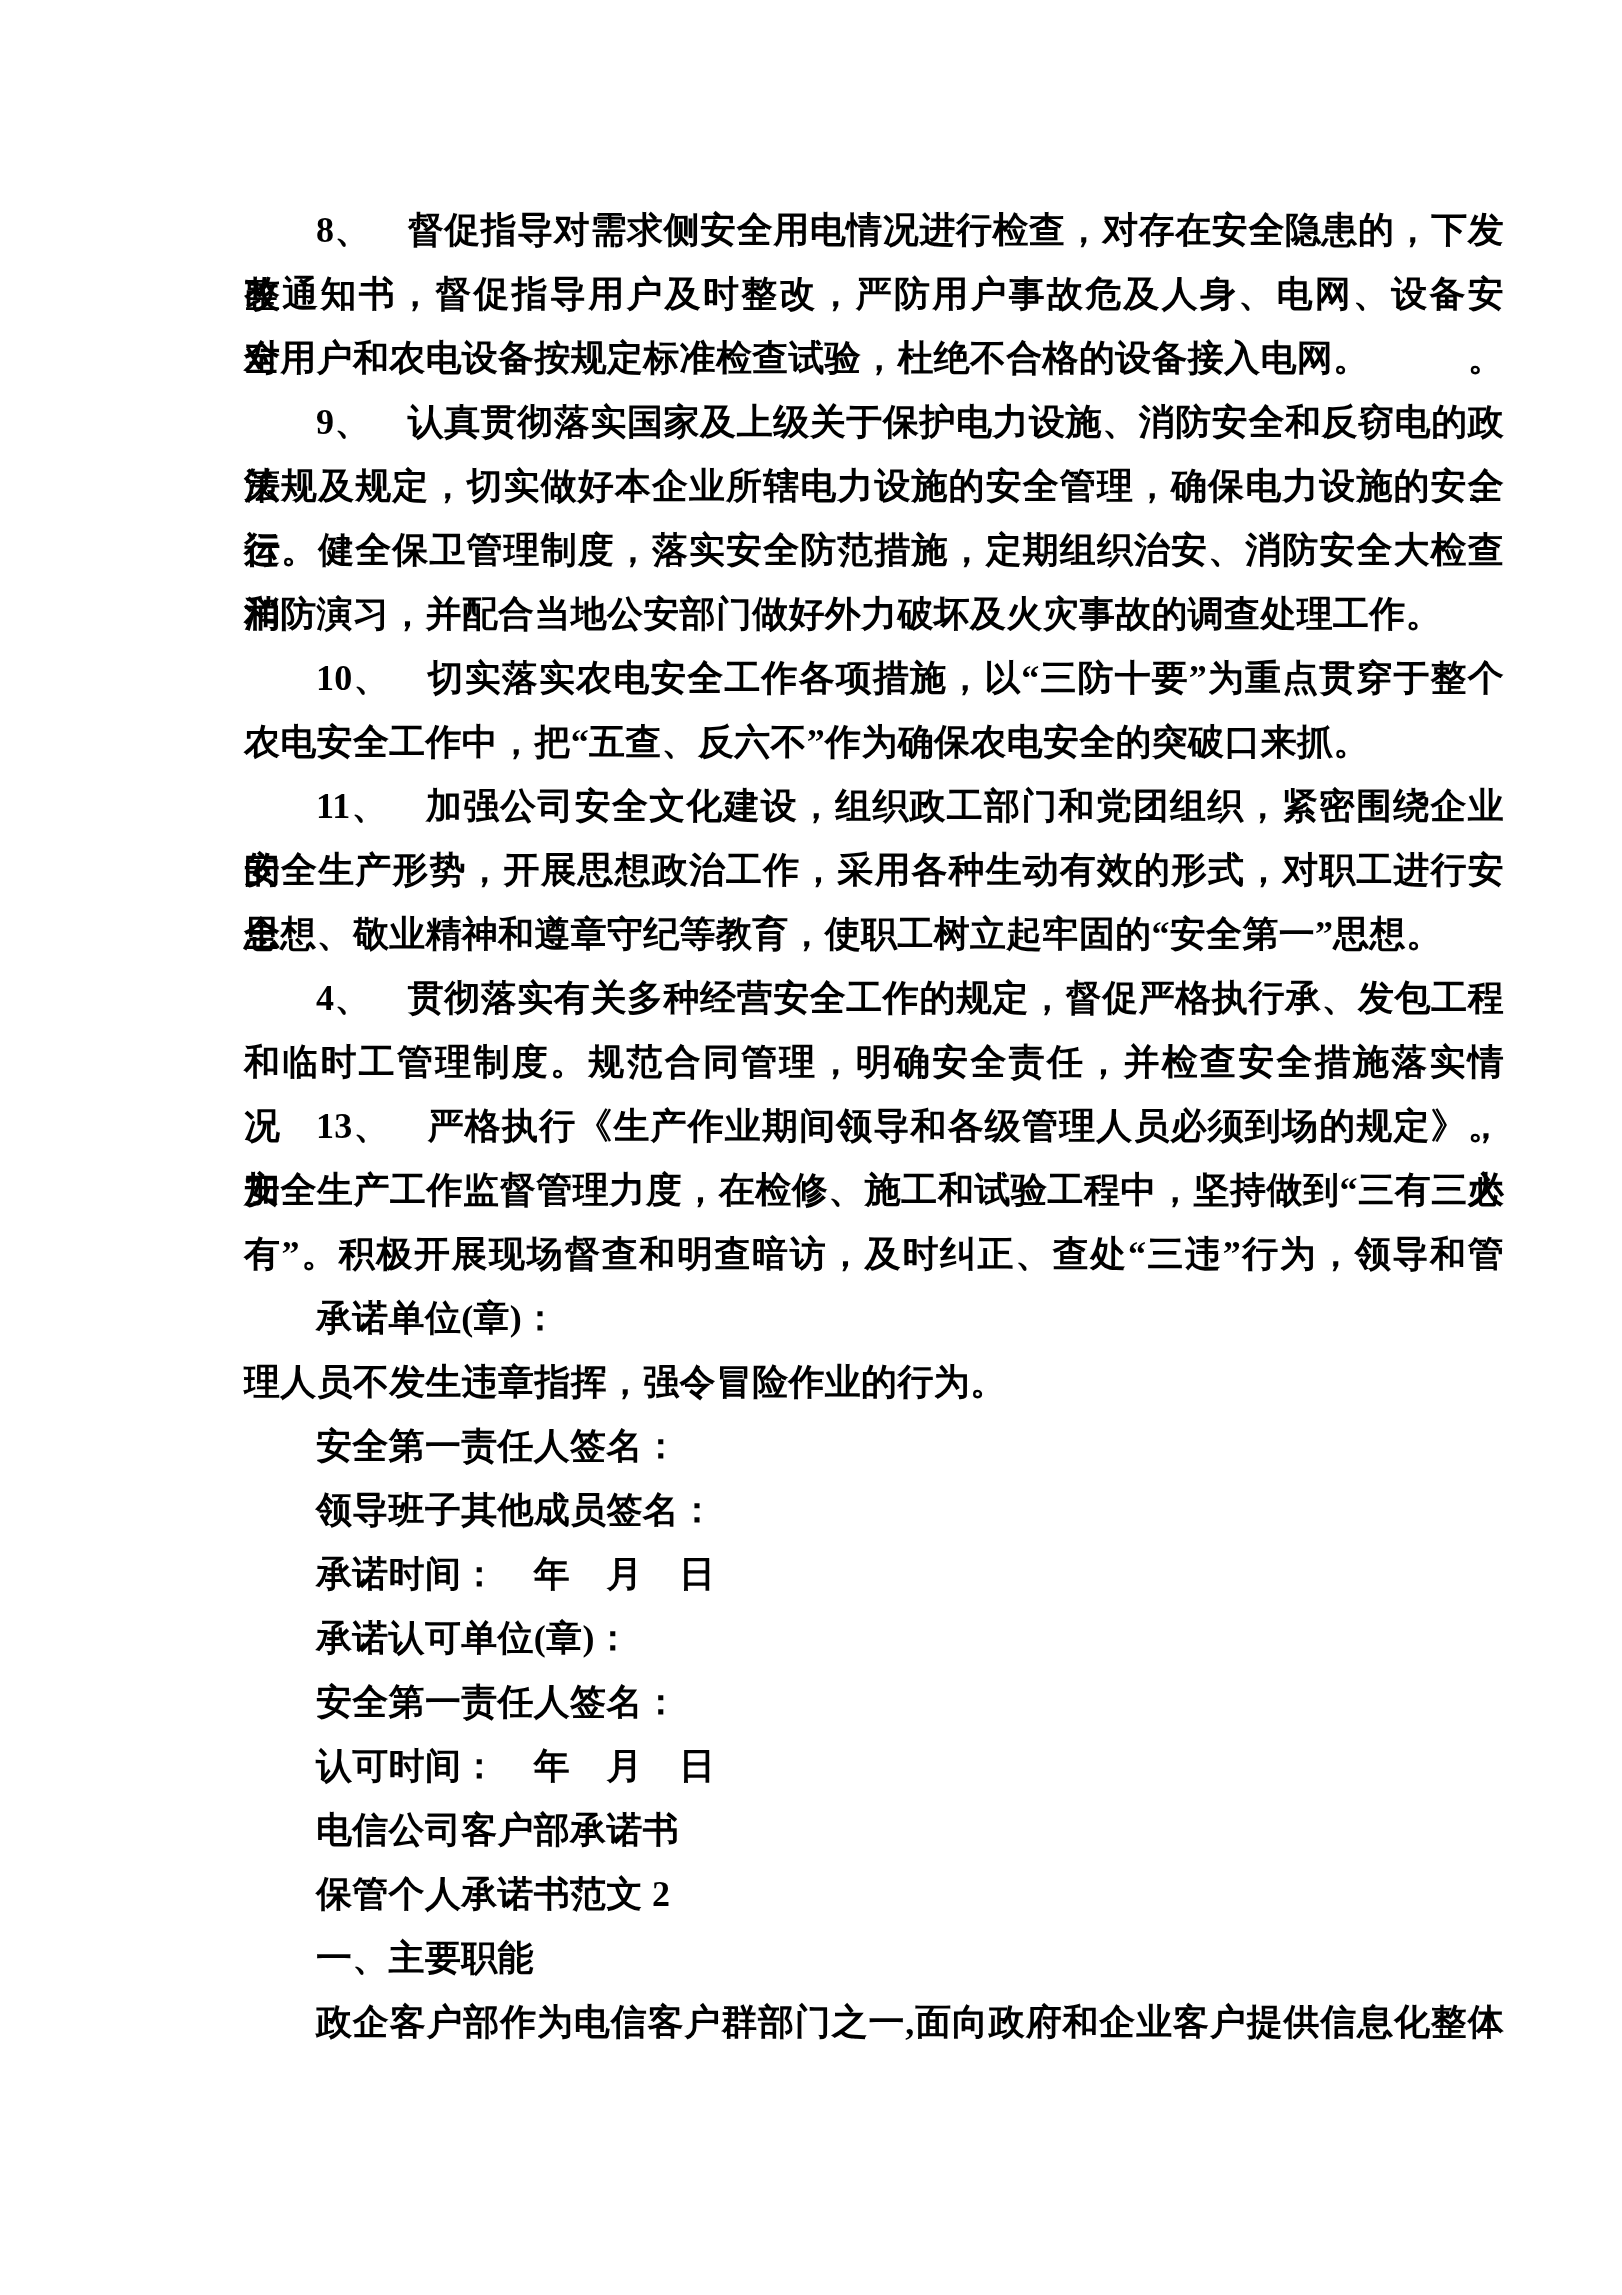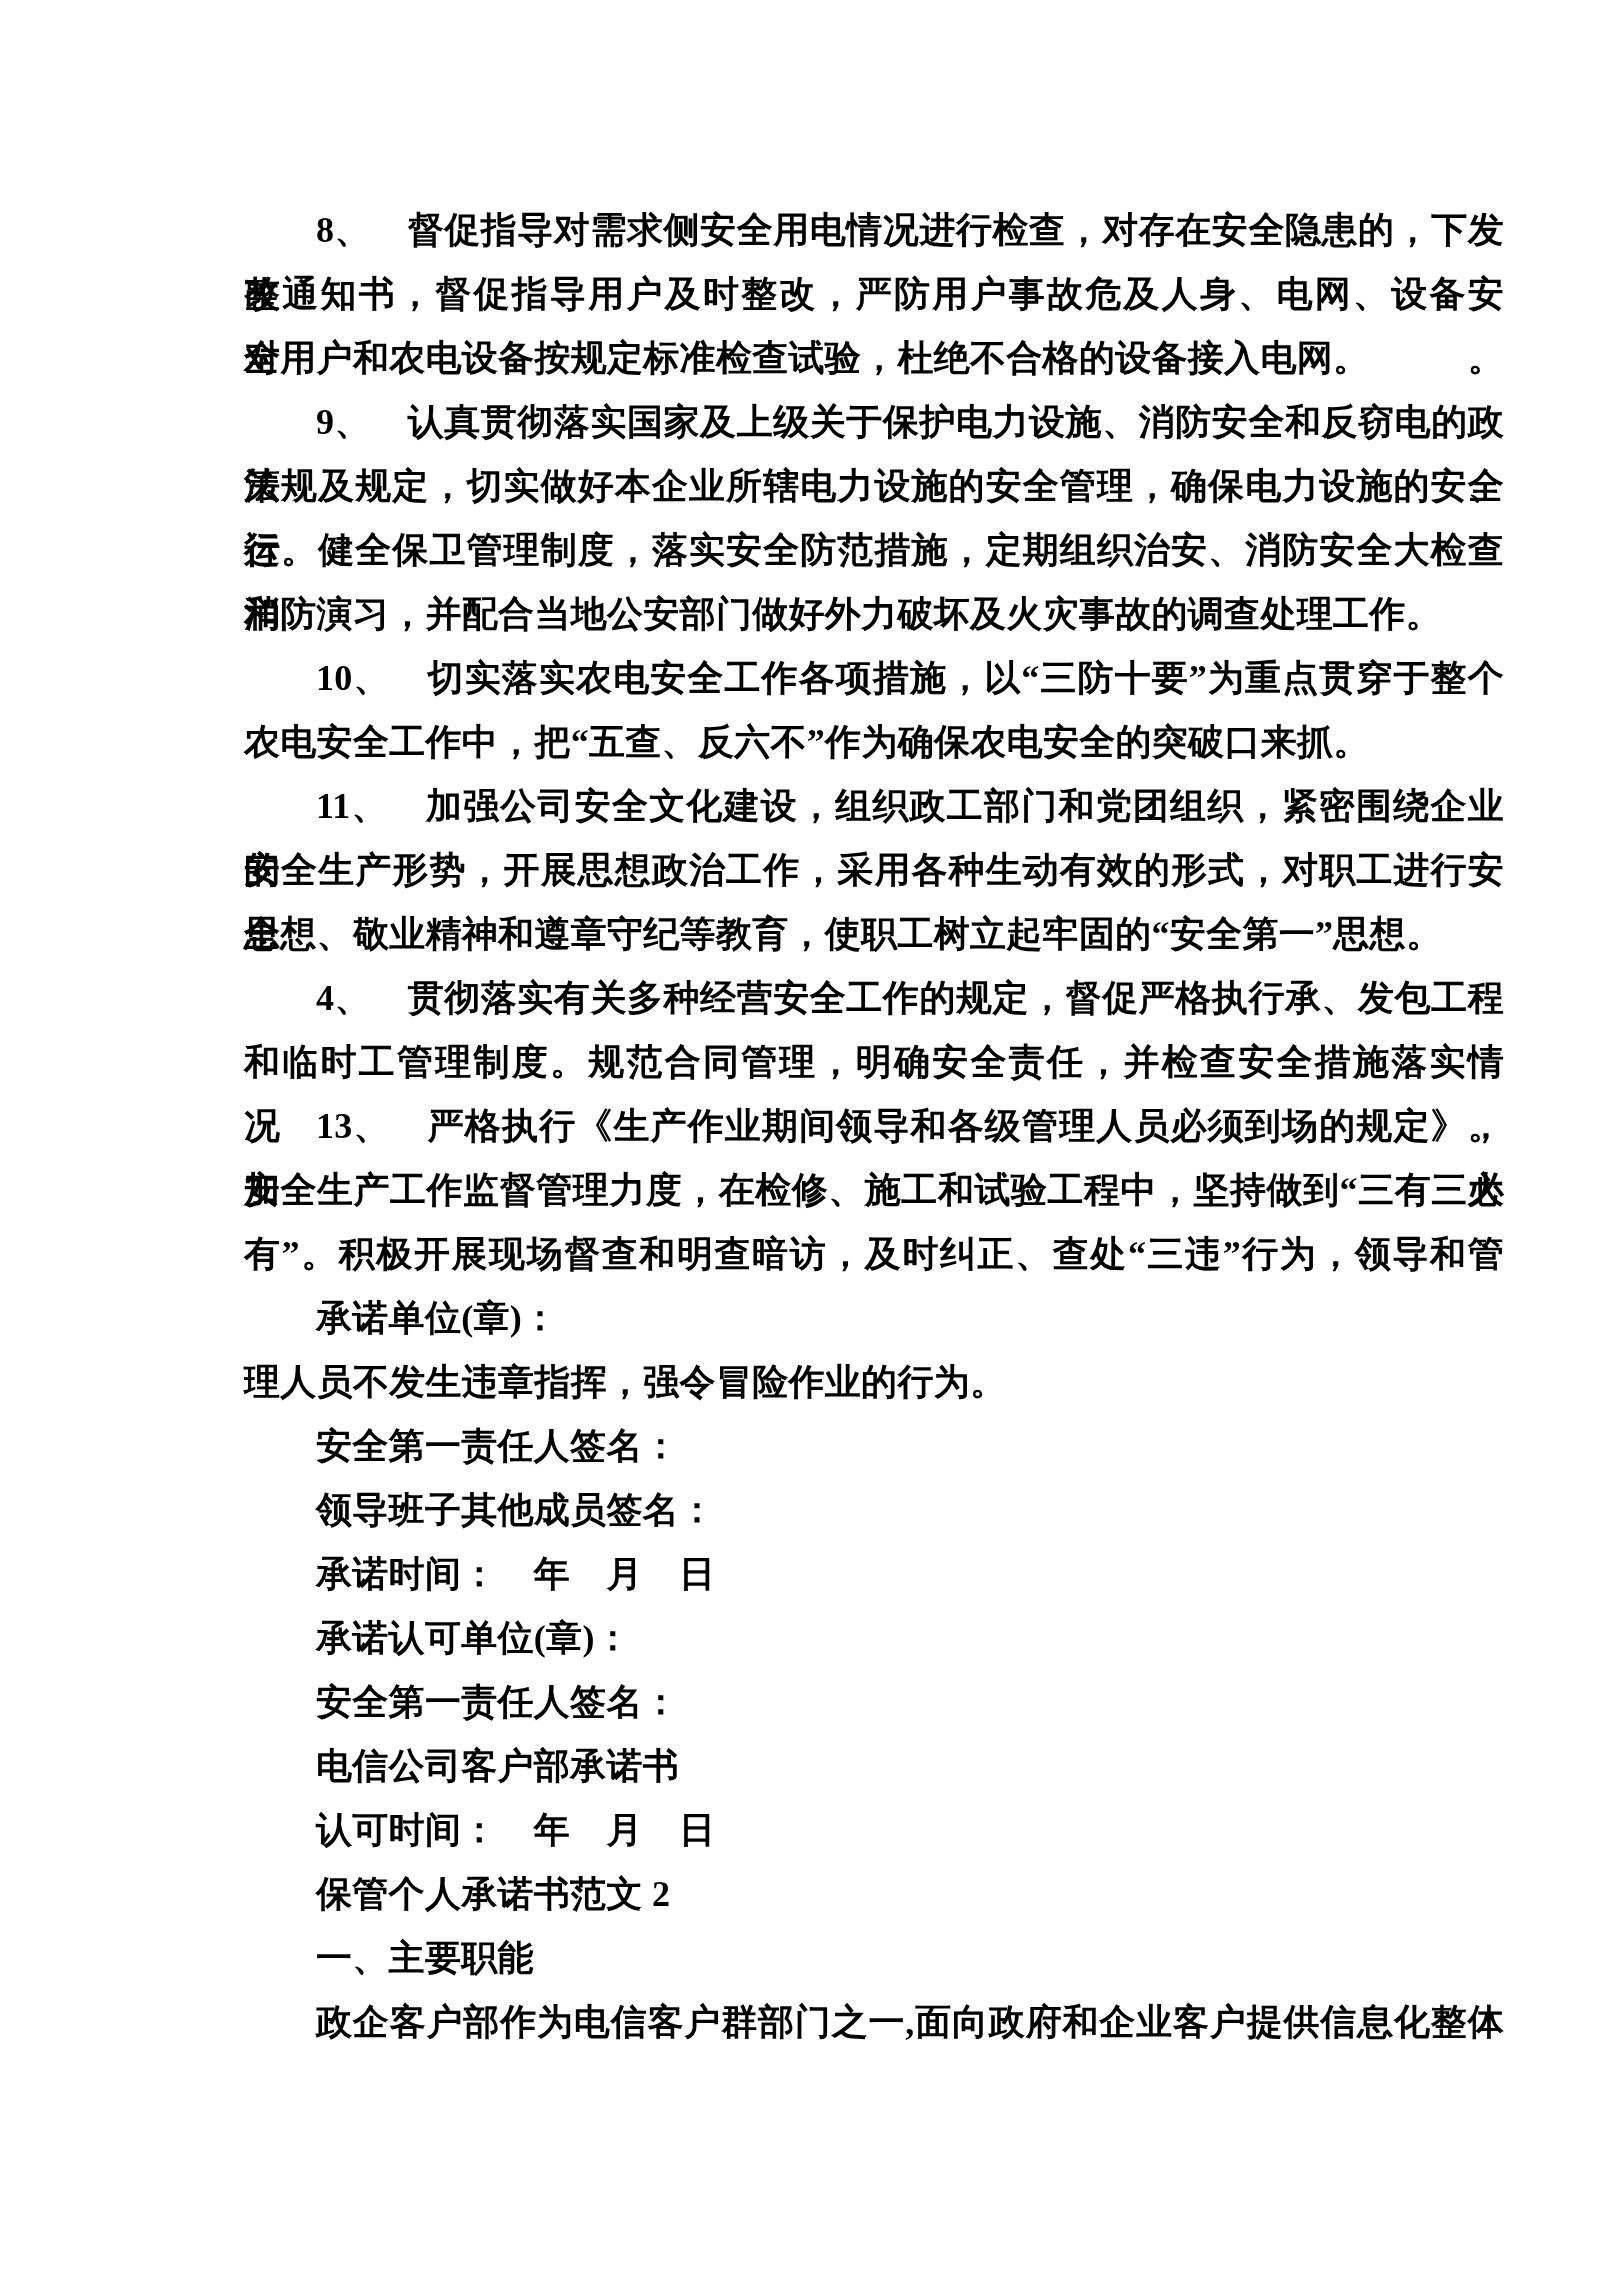--- a/index.html
+++ b/index.html
@@ -61,19 +61,19 @@
     <div class="line indent fill">13、　严格执行《生产作业期间领导和各级管理人员必须到场的规定》，加大</div>
     <div class="line fill">安全生产工作监督管理力度，在检修、施工和试验工程中，坚持做到“三有三必</div>
     <div class="line fill">有”。积极开展现场督查和明查暗访，及时纠正、查处“三违”行为，领导和管</div>
     <div class="line indent">承诺单位(章)：</div>
     <div class="line">理人员不发生违章指挥，强令冒险作业的行为。</div>
     <div class="line indent">安全第一责任人签名：</div>
     <div class="line indent">领导班子其他成员签名：</div>
     <div class="line indent">承诺时间：　年　月　日</div>
     <div class="line indent">承诺认可单位(章)：</div>
     <div class="line indent">安全第一责任人签名：</div>
+    <div class="line indent">认可时间：　年　月　日</div>
     <div class="line indent">电信公司客户部承诺书</div>
-    <div class="line indent">认可时间：　年　月　日</div>
     <div class="line indent">保管个人承诺书范文 2</div>
     <div class="line indent">一、主要职能</div>
     <div class="line indent fill">政企客户部作为电信客户群部门之一,面向政府和企业客户提供信息化整体</div>
   </div>
 
 
 </body></html>

